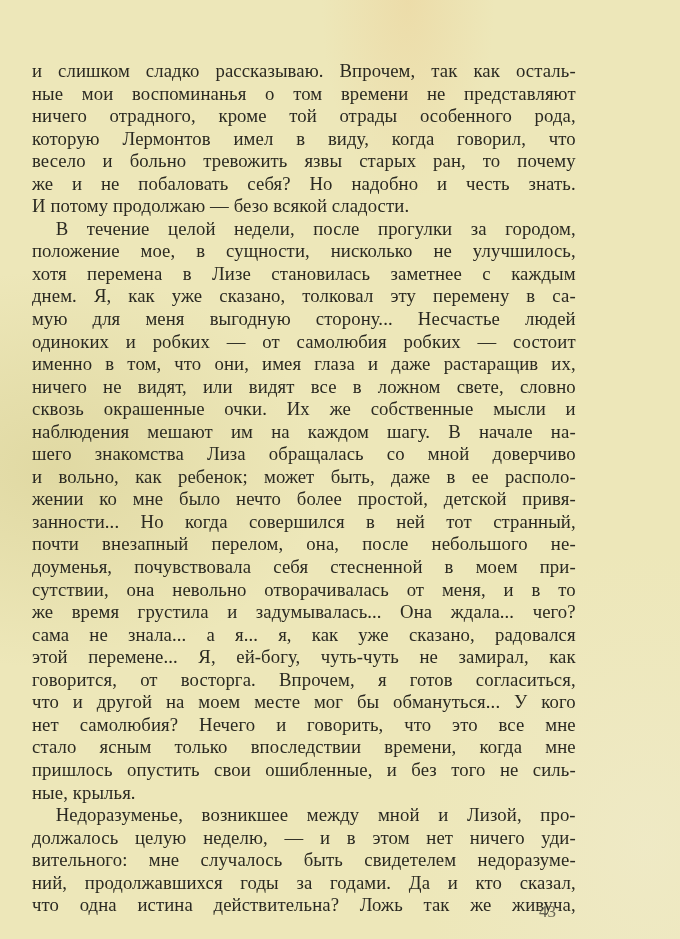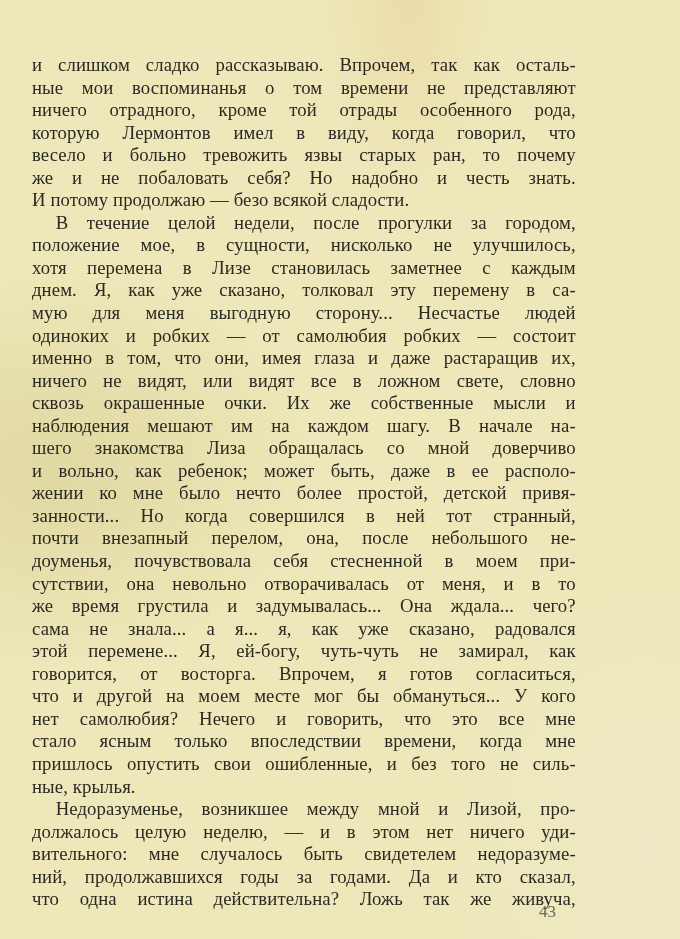--- a/index.html
+++ b/index.html
@@ -15,21 +15,21 @@
         radial-gradient(ellipse at 60% 0%, rgba(235,200,140,0.35) 0%, rgba(235,200,140,0) 15%),
         radial-gradient(ellipse at 95% 90%, rgba(240,235,205,0.6) 0%, rgba(240,235,205,0) 25%);
       overflow: hidden;
       position: relative;
       font-family: "Liberation Serif", "DejaVu Serif", serif;
       color: #2b2a22;
     }
     .page {
       position: absolute;
       left: 32px;
-      top: 54px;
+      top: 60px;
       width: 552px;
     }
     .line {
       display: block;
       height: 22.55px;
       line-height: 22.55px;
       font-size: 19px;
       white-space: nowrap;
       text-align: justify;
       text-align-last: justify;

